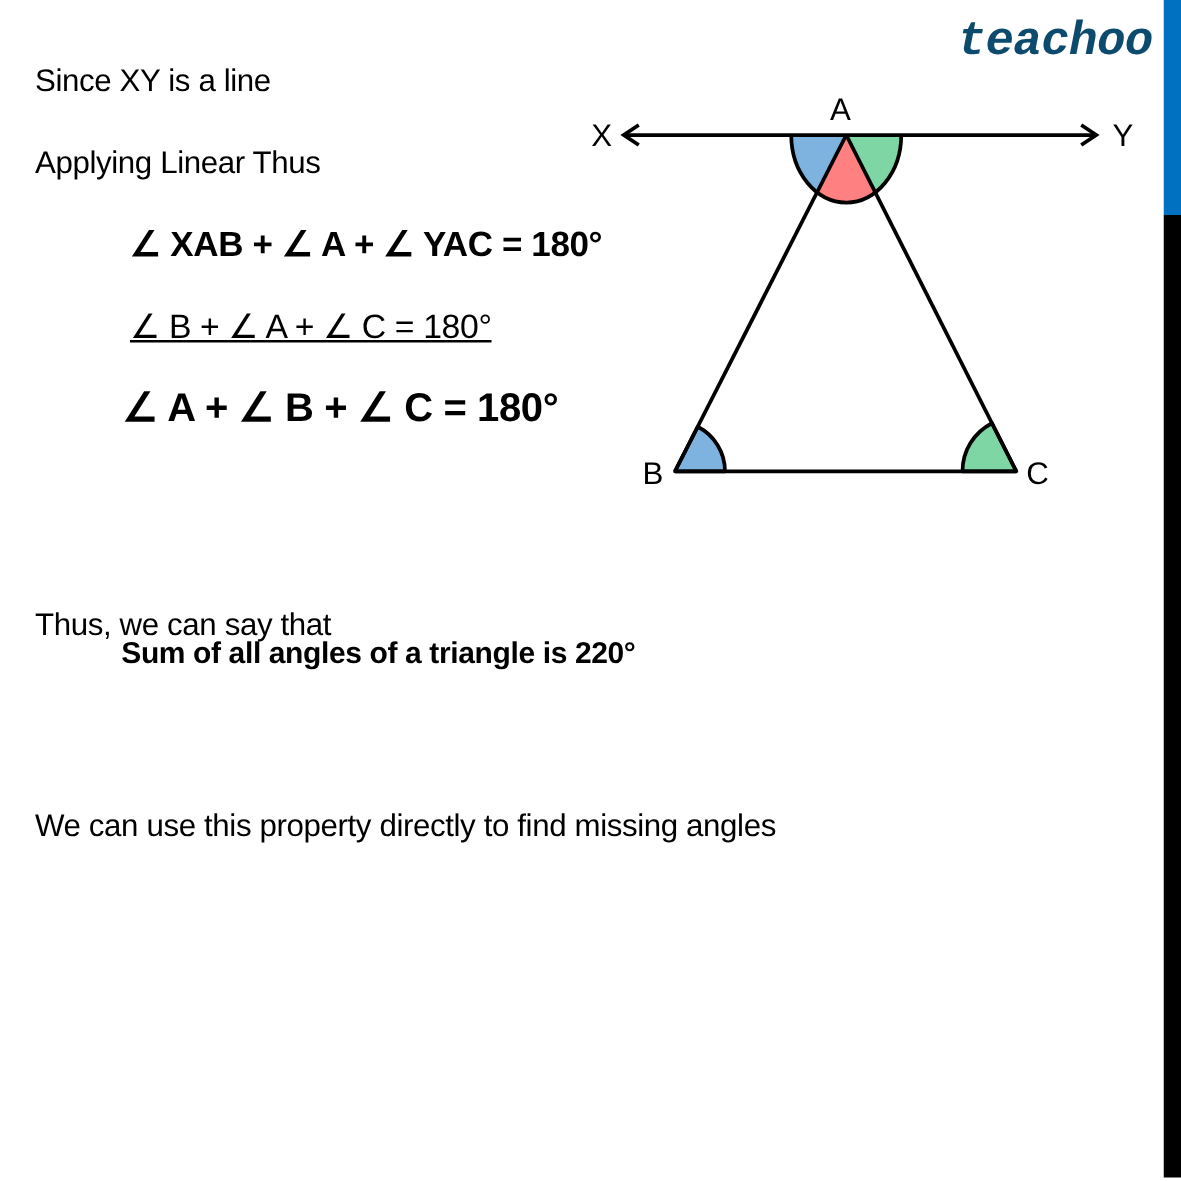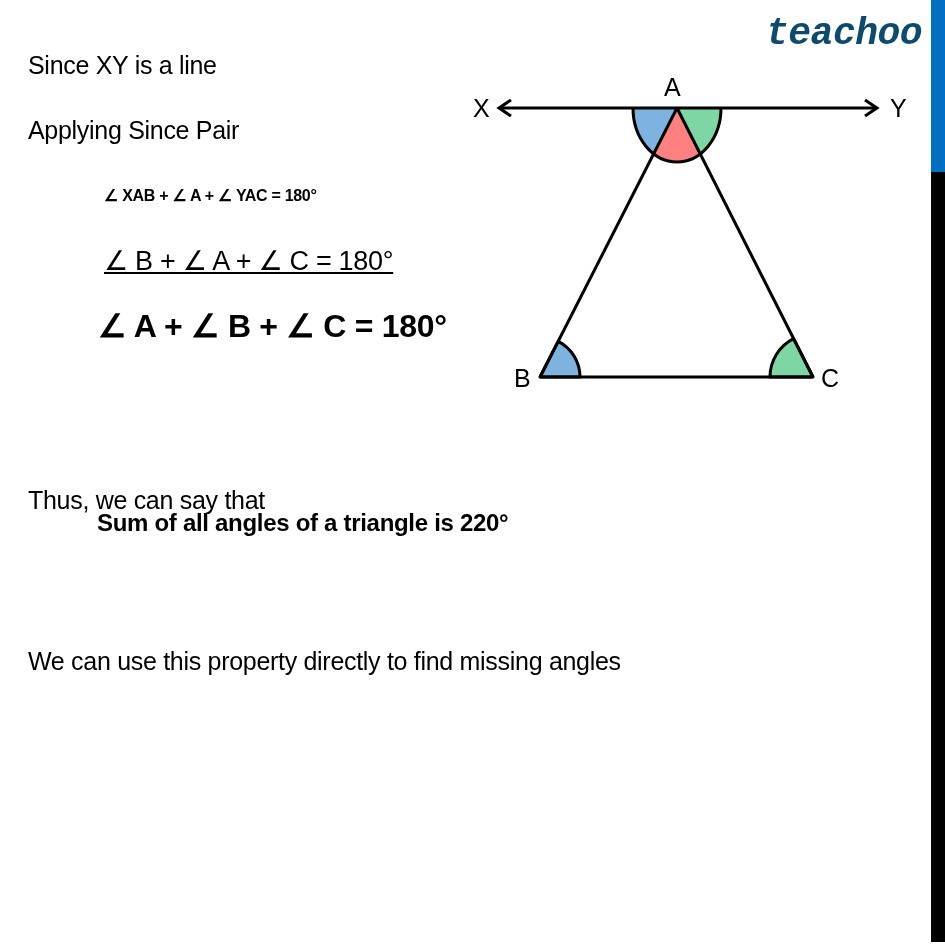--- a/index.html
+++ b/index.html
@@ -33,22 +33,22 @@
     .lbl { font-family: "Liberation Sans", sans-serif; font-size: 25px; fill: #000; }
   </style>
 </head>
 <body>
 
 <div class="logo">teachoo</div>
 <div class="side-accent" style="background:#0070C0"></div>
 <div class="side-dark" style="background:#000"></div>
 
 <div class="line" style="left:28px; top:50px;">Since XY is a line</div>
-<div class="line" style="left:28px; top:115px;">Applying Since Pair</div>
-<div class="line bold" style="left:104px; top:181px; font-size:16px;">∠ XAB  + ∠ A +  ∠ YAC = 180°</div>
+<div class="line" style="left:28px; top:115px;">Applying Linear Thus</div>
+<div class="line bold" style="left:104px; top:181px; font-size:28px;">∠ XAB  + ∠ A +  ∠ YAC = 180°</div>
 <div class="line" style="left:104px; top:246px; font-size:27px;text-decoration:underline;">∠ B + ∠ A + ∠ C = 180°</div>
 <div class="line bold" style="left:98px; top:311px; font-size:32px;">∠ A + ∠ B + ∠ C = 180°</div>
 <div class="line" style="left:28px; top:443px;margin-top:42px;">Thus, we can say that</div>
 <div class="line bold" style="left:97px; top:508px; font-size:24px;">Sum of all angles of a triangle is 220°</div>
 <div class="line" style="left:28px; top:638px;margin-top:8px;">We can use this property directly to find missing angles</div>
 
 <svg class="diagram" width="945" height="945" viewBox="0 0 945 945">
 
   <path d="M540,377 L558.2,341.4 A40,40 0 0 1 580,377 Z" fill="#7EB3E0" stroke="#000" stroke-width="3" stroke-linejoin="round"></path>
 

